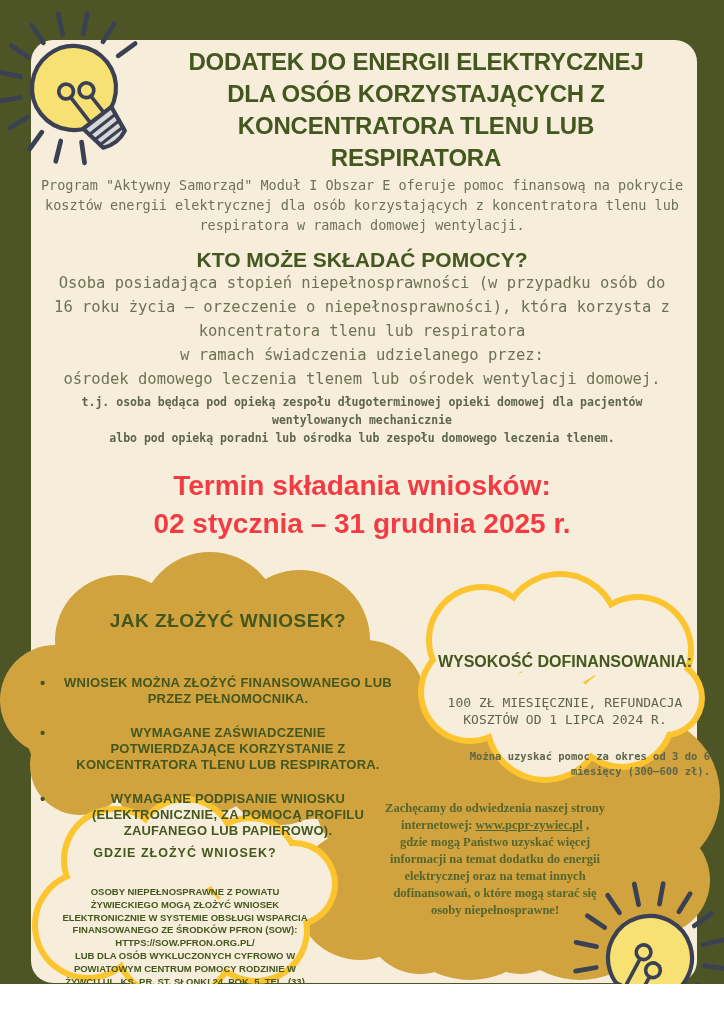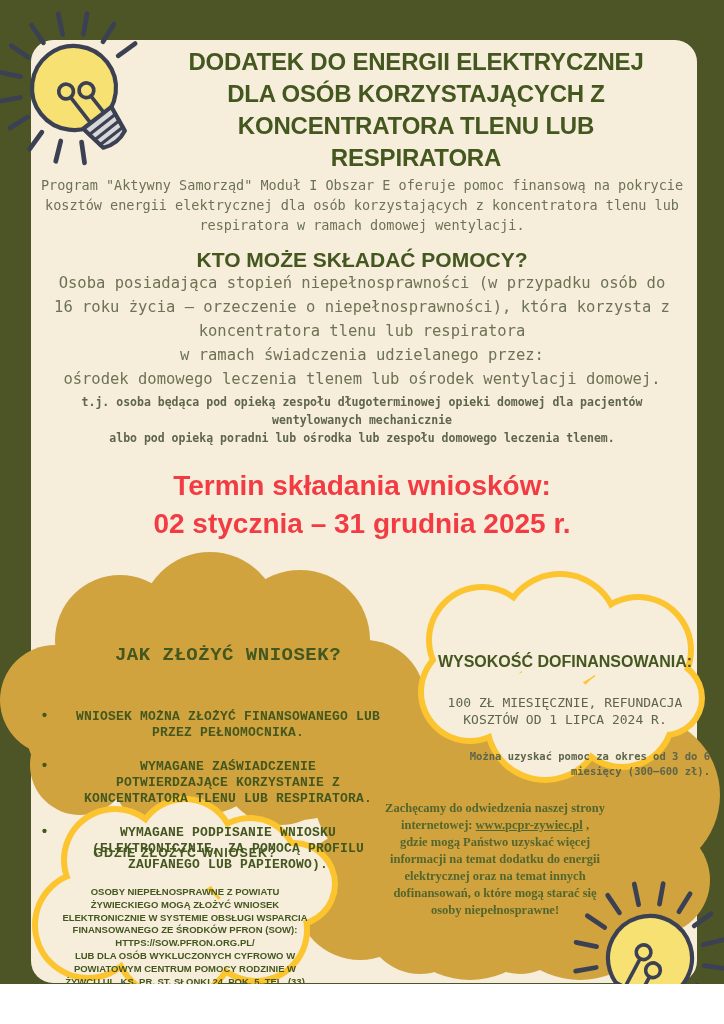--- a/index.html
+++ b/index.html
@@ -36,21 +36,21 @@
   }
   .who-note {
     left:30px; width:664px; top:393px;
     font-family:"DejaVu Sans Mono", monospace;
     font-size:11.5px; font-weight:bold; line-height:18px; color:#5e6549;
   }
   .deadline {
     left:30px; width:664px; top:467px;
     font-size:28px; font-weight:bold; line-height:38px; color:#f23b43;text-align:center;
   }
-  .how { left:38px; width:380px; top:626px;font-family:Liberation Mono, monospace; }
+  .how { left:38px; width:380px; top:592px; }
   .how-h {
     font-size:19px; font-weight:bold; letter-spacing:0.5px;
     color:#44571f; margin:0 0 7px 0; text-align:center; white-space:pre-line;
   }
   .how ul { list-style:none; margin:0; padding:0; }
   .how li {
     position:relative; text-align:center; white-space:pre-line;
     font-size:13px; font-weight:bold; line-height:16px;
     letter-spacing:0.2px; color:#44571f;
   }

